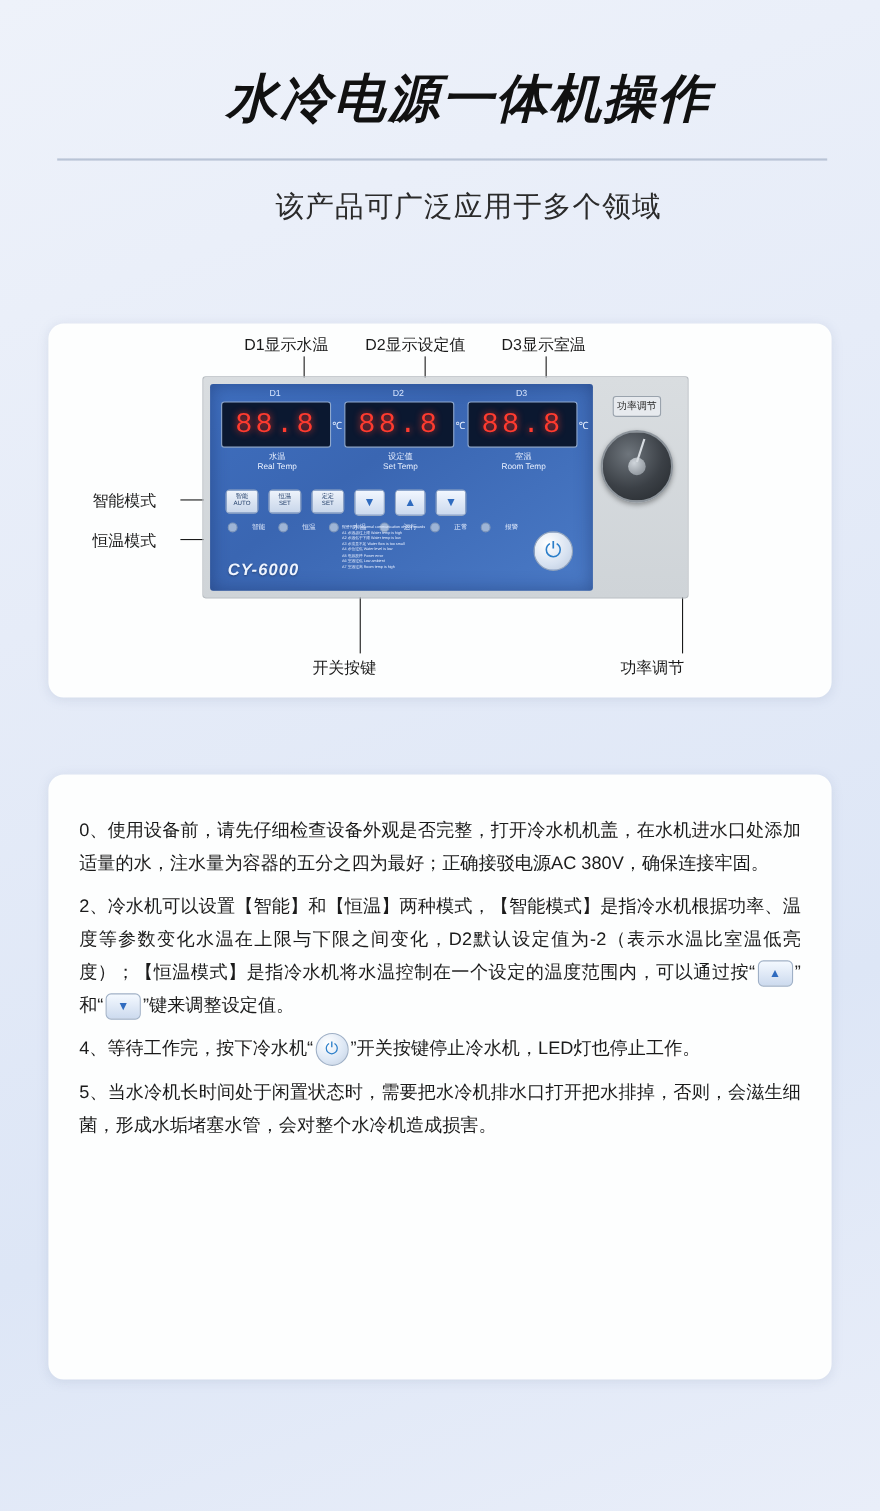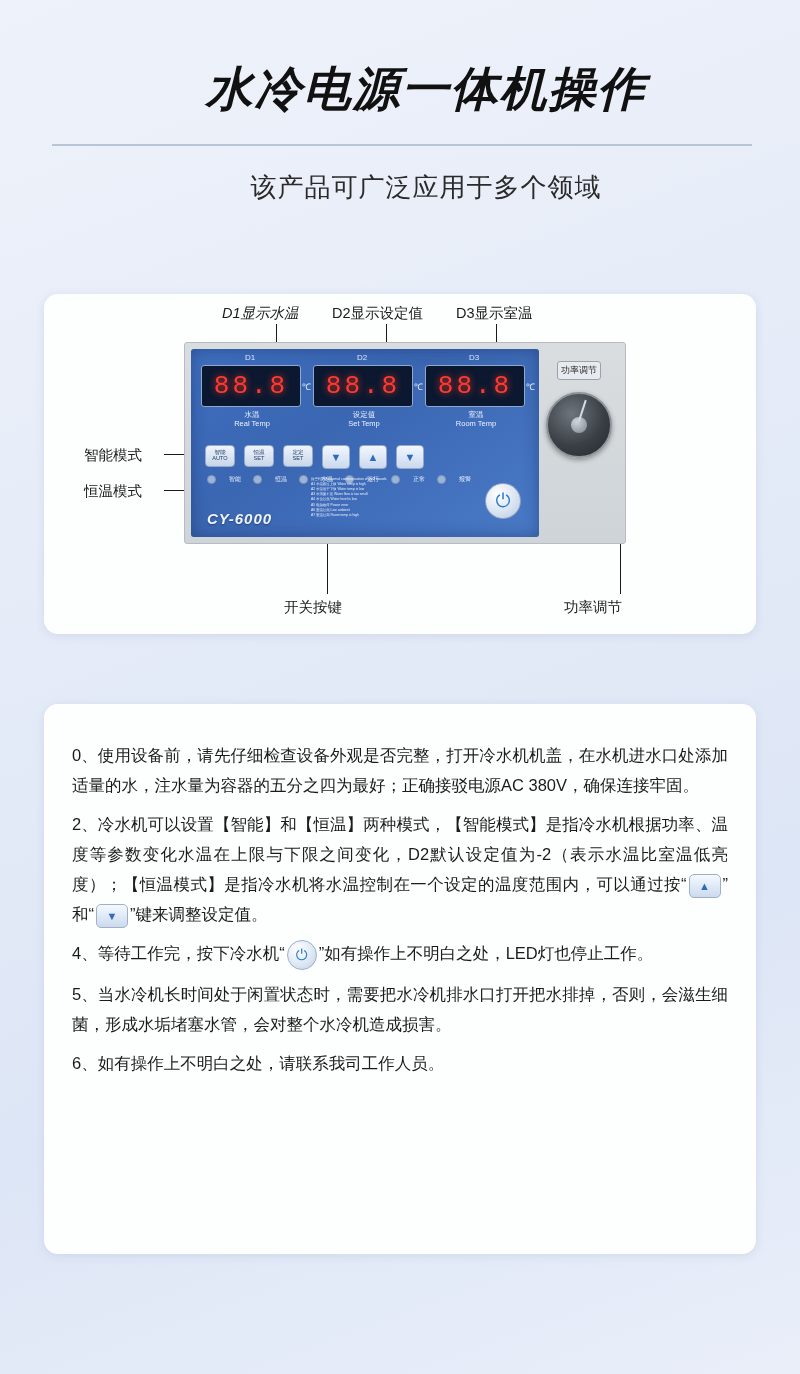--- a/index.html
+++ b/index.html
@@ -65,21 +65,21 @@
     left: 0; top: 0; right: 0; bottom: 0;
   }
 
   
   .callout {
     position: absolute;
     font-size: 14.5px;
     color: #1a1a1a;
     white-space: nowrap;
   }
-  .c-d1 { left: 178px; top: 10px; font-style: italic; }
+  .c-d1 { left: 178px; top: 10px; }
   .c-d2 { left: 288px; top: 10px; }
   .c-d3 { left: 400px; top: 10px; margin-left: 12px; }
   .c-smart { left: 40px; top: 152px; }
   .c-const { left: 40px; top: 188px; }
   .c-switch { left: 240px; top: 304px; }
   .c-power { left: 520px; top: 304px; }
 
   .lead {
     position: absolute;
     background: #1a1a1a;
@@ -465,21 +465,20 @@
 
     <p class="para">0、使用设备前，请先仔细检查设备外观是否完整，打开冷水机机盖，在水机进水口处添加适量的水，注水量为容器的五分之四为最好；正确接驳电源AC 380V，确保连接牢固。</p>
 
 
     <p class="para">
       <span>2、冷水机可以设置【智能】和【恒温】两种模式，【智能模式】是指冷水机根据功率、温度等参数变化水温在上限与下限之间变化，D2默认设定值为-2（表示水温比室温低亮度）；【恒温模式】是指冷水机将水温控制在一个设定的温度范围内，可以通过按“</span><span class="inline-key">▲</span><span>”和“</span><span class="inline-key">▼</span><span>”键来调整设定值。</span>
     </p>
 
 
     <p class="para">
-      <span>4、等待工作完，按下冷水机“</span><span class="inline-icon">⏻</span><span>”如有操作上不明白之处，LED灯也停止工作。</span>
+      <span>4、等待工作完，按下冷水机“</span><span class="inline-icon">⏻</span><span>”开关按键停止冷水机，LED灯也停止工作。</span>
     </p>
 
     <p class="para">5、当水冷机长时间处于闲置状态时，需要把水冷机排水口打开把水排掉，否则，会滋生细菌，形成水垢堵塞水管，会对整个水冷机造成损害。</p>
 
-    <p class="para">6、如有操作上不明白之处，请联系我司工作人员。</p>
   </div>
 
 </div>
 
 </body></html>

